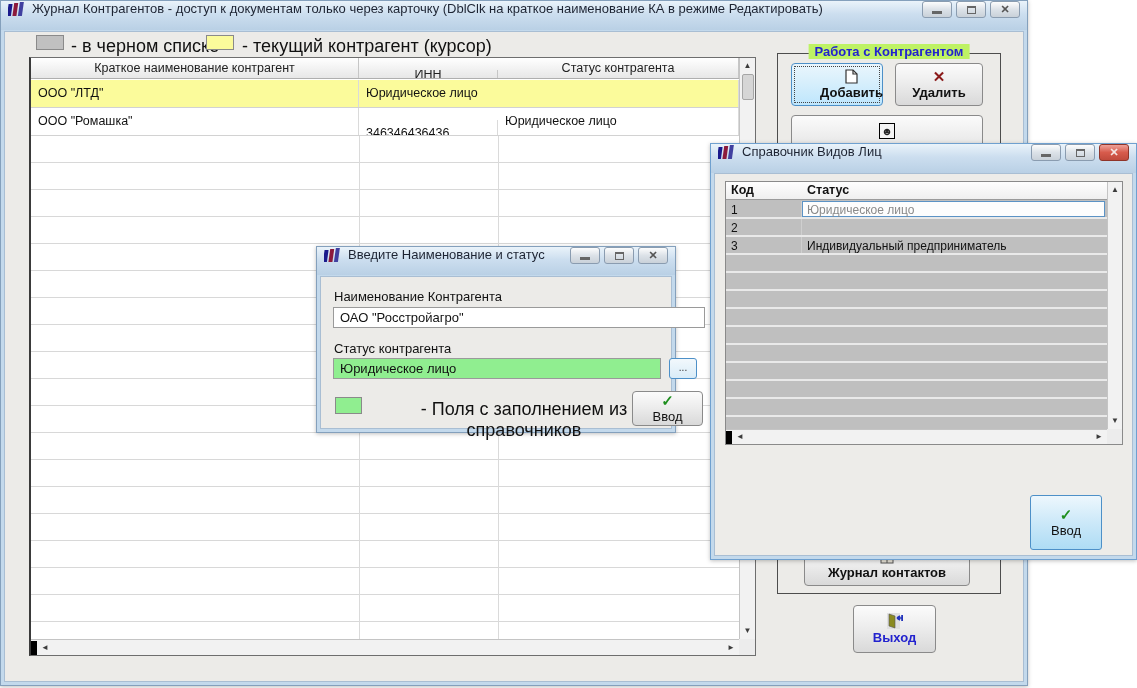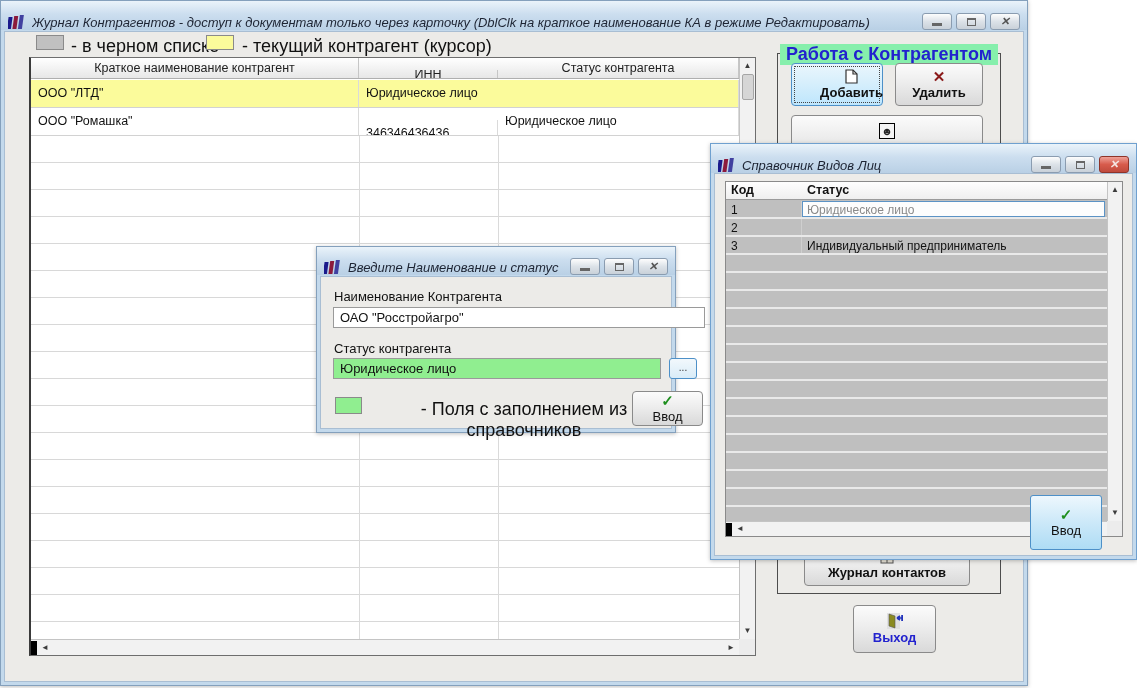--- a/index.html
+++ b/index.html
@@ -4,23 +4,23 @@
 <style>
   * { margin:0; padding:0; box-sizing:border-box; }
   html,body { width:1137px; height:688px; background:#fff; overflow:hidden;
               font-family:"Liberation Sans", sans-serif; }
   .screen { position:relative; width:1137px; height:688px; background:#fff; }
 
   
   .win { position:absolute; background:#C3D9EC; border:1px solid #84A0BC;
          box-shadow:0 1px 4px rgba(0,0,0,.25); }
   .titlebar { position:absolute; left:0; right:0; top:0; height:29px;
-              display:flex; align-items:flex-end; gap:7px; padding:0 7px;
+              display:flex; align-items:flex-start; gap:7px; padding:0 7px;
               background:linear-gradient(#EAF3FA,#CCDEEF 45%,#B9D0E5);
-              font-size:13px; color:#1d2433;font-style:italic; }
+              font-size:13px; color:#1d2433; }
   .title-text { flex:1; white-space:nowrap; overflow:hidden; }
   .winbtns { display:flex; gap:4px; }
   .winbtn { width:30px; height:17px; border:1px solid #8A9CB0; border-radius:3px;
             background:linear-gradient(#FDFDFD,#DCE2E8 50%,#C9D1D9);
             display:flex; align-items:center; justify-content:center; }
   .winbtn .g-min { width:10px; height:3px; background:#666; margin-top:6px; }
   .winbtn .g-max { width:9px; height:8px; border:1px solid #666; border-top-width:2px; }
   .winbtn .g-cls { font-size:11px; font-weight:bold; color:#555; line-height:1; }
   .winbtn.red { background:linear-gradient(#EFA198,#D75B4C 50%,#C04A3C); border-color:#8F3429; }
   .winbtn.red .g-cls { color:#F5E6E3; }
@@ -61,21 +61,21 @@
   .sb-btn { font-size:8px; color:#3c3c3c; width:16px; height:16px; line-height:16px; text-align:center; flex:0 0 auto; }
   .sb-thumb-v { width:12px; height:26px; background:#D6D6D6; border:1px solid #A6A6A6; border-radius:2px; }
   .sb-spacer { flex:1; }
   .sb-ink { width:6px; height:14px; background:#000; flex:0 0 auto; }
   .sb-corner { position:absolute; right:0; bottom:0; width:16px; height:16px; background:#ECECEC; }
 
   
   .groupbox { position:absolute; left:776px; top:52px; width:224px; height:541px;
               border:1px solid #4d4d4d; }
   .groupbox-label { position:absolute; top:-10px; left:50%; transform:translateX(-50%);
-                    background:#86efac; padding:0 6px; font-size:18px; font-weight:bold;
+                    background:#bef264; padding:0 6px; font-size:13px; font-weight:bold;
                     color:#2222CE; white-space:nowrap; }
   .btn { position:absolute; display:flex; flex-direction:column; align-items:center;
          justify-content:center; gap:1px; border:1px solid #8A8A8A; border-radius:4px;
          background:linear-gradient(#FBFBFB,#EDEDED 45%,#D9D9D9);
          font-size:13px; color:#111; }
   .btn.bold { font-weight:bold; }
   .btn.focused { border:1px solid #4D90C8;
          background:linear-gradient(#EAF6FD,#D7EFFC 45%,#BEE6FD);
          outline:1px dotted #444; outline-offset:-4px;padding-left:29px; }
   .btn.focus-blue { border:1px solid #4D90C8;
@@ -89,21 +89,21 @@
   
   .fld-label { position:absolute; font-size:13px; color:#111; }
   .fld { position:absolute; height:21px; background:#fff; border:1px solid #9a9a9a;
          font-size:13px; color:#111; padding:2px 0 0 6px; white-space:nowrap; overflow:hidden; }
   .fld.green { background:#90EE90; }
   .ellipsis-btn { position:absolute; width:28px; height:21px; border:1px solid #4D90C8;
          border-radius:3px; background:linear-gradient(#F2F8FC,#D9ECF8);
          font-size:10px; color:#333; text-align:center; line-height:18px; }
 
   
-  .refgrid { position:absolute; left:14px; top:37px; width:398px; height:356px;
+  .refgrid { position:absolute; left:14px; top:37px; width:398px; height:264px;
              border:1px solid #8a8a8a; background:#BFBFBF; }
   .ref-head { position:absolute; left:0; right:15px; top:0; height:18px; display:flex;
               background:linear-gradient(#FEFEFE,#EFEFEF); border-bottom:1px solid #9a9a9a;
               font-size:12.5px; font-weight:bold; color:#111; }
   .ref-head .hc { padding:1px 0 0 5px; }
   .ref-body { position:absolute; left:0; right:15px; top:19px; bottom:15px; overflow:hidden;
               display:flex; flex-direction:column; }
   .rrow { display:flex; height:18px; background:#BFBFBF; border-bottom:2px solid #E9E9E9;
           font-size:12px; color:#111; }
   .rrow .rc { padding:2px 0 0 5px; white-space:nowrap; overflow:hidden; }

